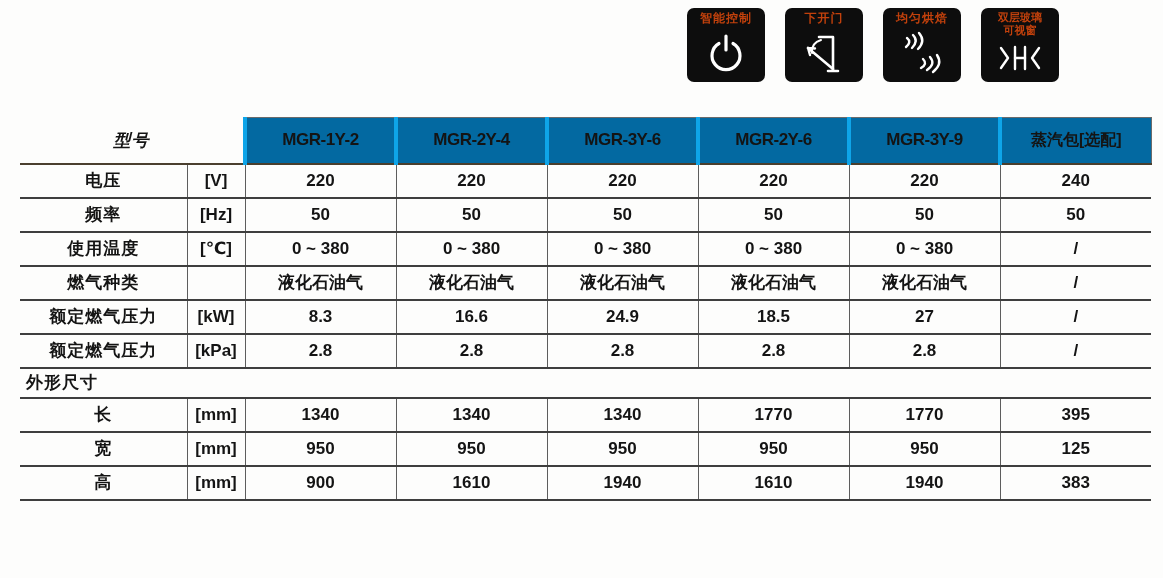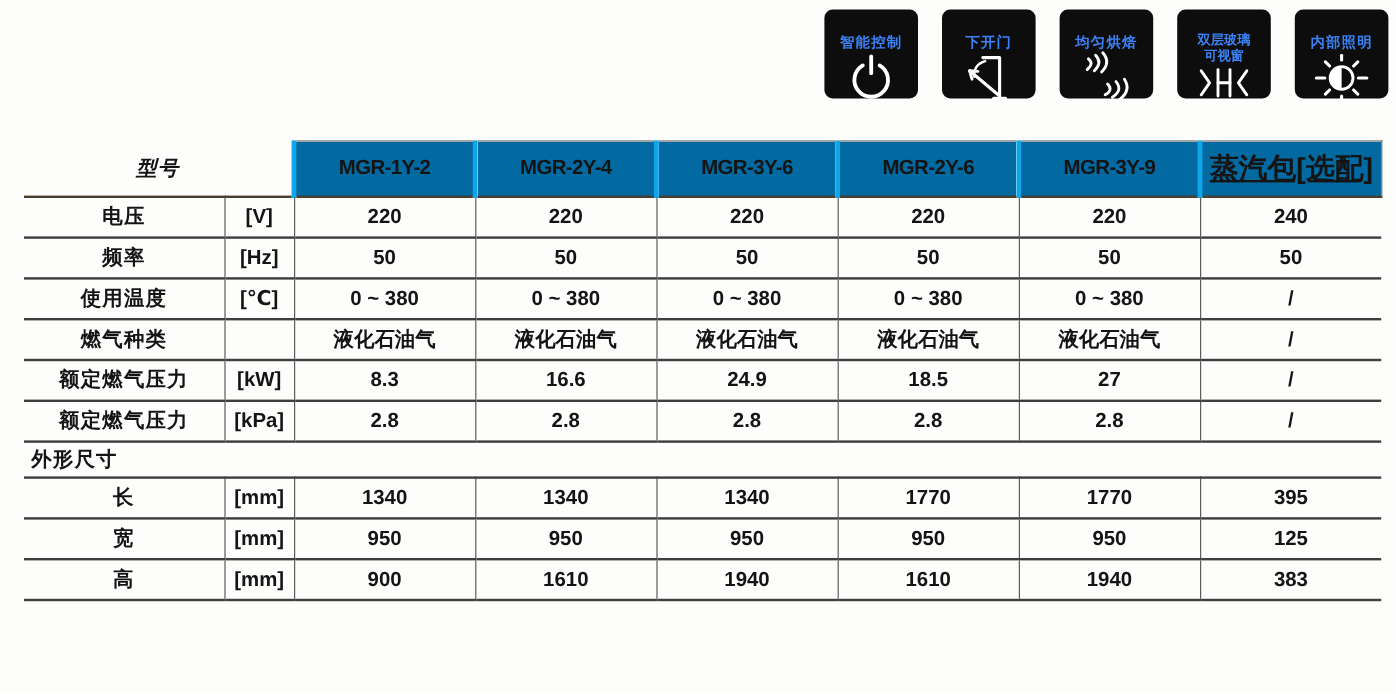--- a/index.html
+++ b/index.html
@@ -11,21 +11,21 @@
   }
 
   
   .features {
     position:absolute; top:8px; left:687px; width:470px; height:80px;
     display:flex; gap:20px;
   }
   .feature {
     width:78px; height:74px; background:#0d0d0d; border-radius:7px;
     display:flex; flex-direction:column; align-items:center;
-    padding-top:20px; color:#3b82f6;
+    padding-top:3px; color:#c2410c;
   }
   .f-label { font-size:12px; font-weight:700; line-height:14px; letter-spacing:1px; white-space:nowrap; }
   .f-label.small { font-size:11px; line-height:12.5px; letter-spacing:0; }
   .f-glyph { flex:1; display:flex; align-items:center; justify-content:center; width:100%; }
   .f-glyph svg { display:block; }
 
   
   table.spec {
     position:absolute; left:20px; top:117px; width:1131px;
     border-collapse:collapse; table-layout:fixed;
@@ -39,21 +39,21 @@
   td.rowlabel { text-align:left; padding-left:6px; letter-spacing:1px; }
   td.unit { font-size:12.5px; letter-spacing:0; border-left:1px solid #5d5d5d; }
   td.val  { border-left:1px solid #5d5d5d; }
   td.val:last-child { border-right:none; }
 
   tr.header td { height:46px; border-bottom:2px solid #4a3f2e; }
   td.modelhead {
     background:#0369a1; font-size:20px; font-weight:700; letter-spacing:-0.5px;
     border-left:4px solid #0ea5e9; border-top:1px solid #6b6b6b;
   }
-  td.modelhead.cn { font-size:24px; letter-spacing:0;text-decoration:underline; }
+  td.modelhead.cn { font-size:16px; letter-spacing:0; }
   td.modelhead:last-child { border-right:1px solid #6b6b6b; }
   td.titlecell { text-align:left; padding-left:6px; letter-spacing:1px; border-bottom:2px solid #3e3e3e;font-style:italic; }
 
   tr.section td {
     height:30px; text-align:left; padding-left:6px; letter-spacing:1px;
     border-left:none; border-right:none;
   }
 </style>
 </head>
 <body>
@@ -109,39 +109,20 @@
             <path d="M5 6 L12 16 L5 26"></path>
             <path d="M43 6 L36 16 L43 26"></path>
             <line x1="19" y1="5" x2="19" y2="27"></line>
             <line x1="29" y1="5" x2="29" y2="27"></line>
             <line x1="19" y1="16" x2="29" y2="16"></line>
           </g>
         </svg>
       </div>
     </div>
 
-    <div class="feature">
-      <div class="f-label">内部照明</div>
-      <div class="f-glyph">
-        <svg width="48" height="46" viewBox="0 0 48 46">
-          <circle cx="24" cy="23" r="9.5" fill="none" stroke="#fff" stroke-width="2.4"></circle>
-          <path d="M24 13.5 A9.5 9.5 0 0 0 24 32.5 Z" fill="#fff"></path>
-          <g stroke="#fff" stroke-width="2.6" stroke-linecap="round">
-            <line x1="24" y1="4" x2="24" y2="8"></line>
-            <line x1="24" y1="38" x2="24" y2="42"></line>
-            <line x1="3" y1="23" x2="10" y2="23"></line>
-            <line x1="38" y1="23" x2="45" y2="23"></line>
-            <line x1="10.5" y1="9.5" x2="14" y2="13"></line>
-            <line x1="34" y1="33" x2="37.5" y2="36.5"></line>
-            <line x1="37.5" y1="9.5" x2="34" y2="13"></line>
-            <line x1="14" y1="33" x2="10.5" y2="36.5"></line>
-          </g>
-        </svg>
-      </div>
-    </div>
   </div>
 
   <table class="spec">
     <colgroup>
       <col style="width:167px">
         <col style="width:58px">
       <col style="width:151px">
         <col style="width:151px">
         <col style="width:151px">
       <col style="width:151px">

